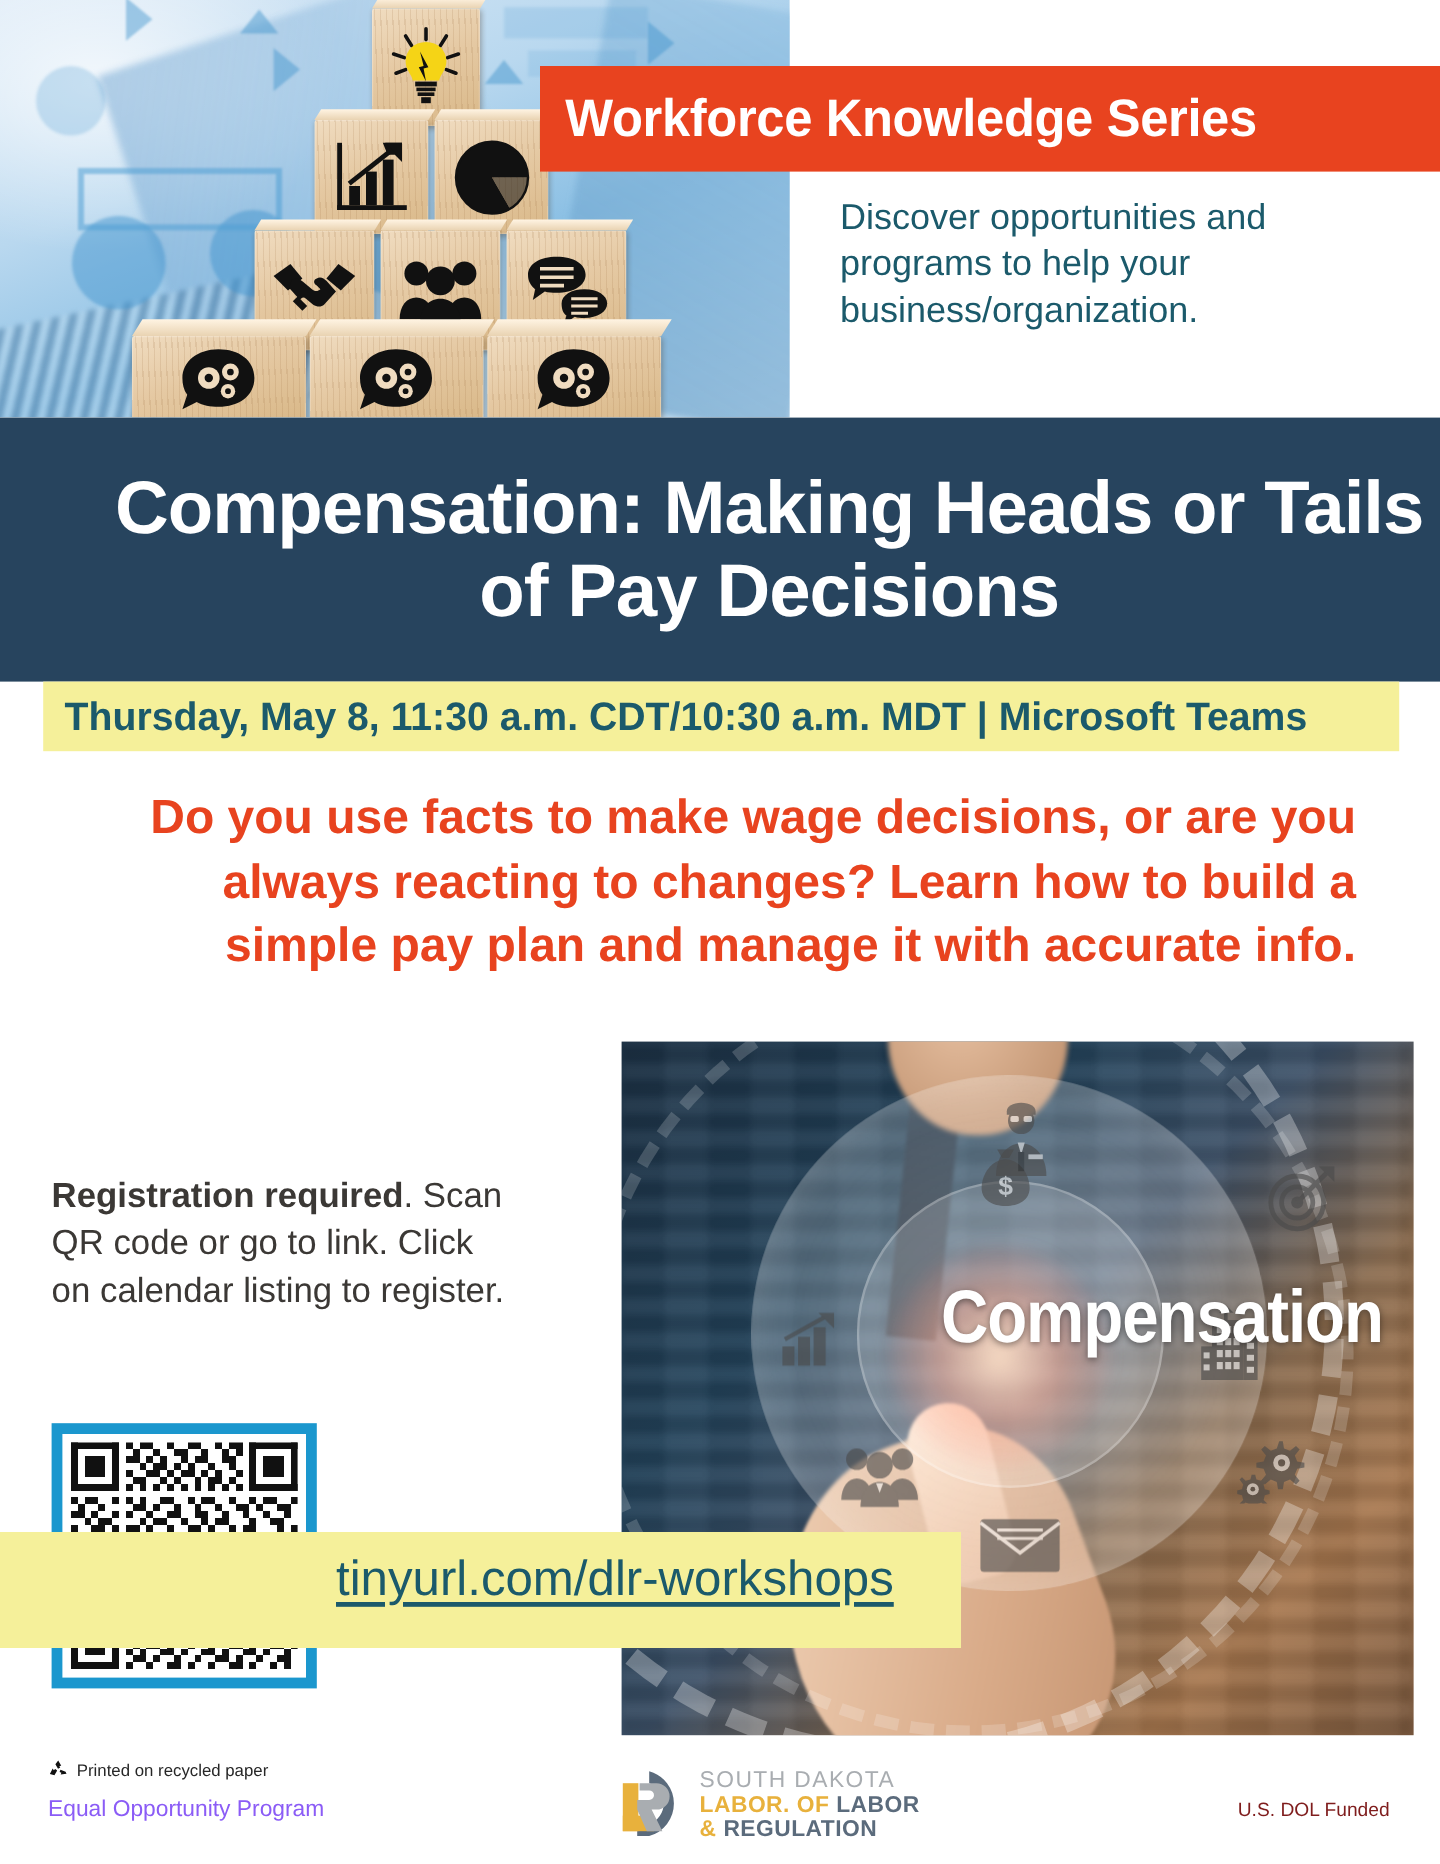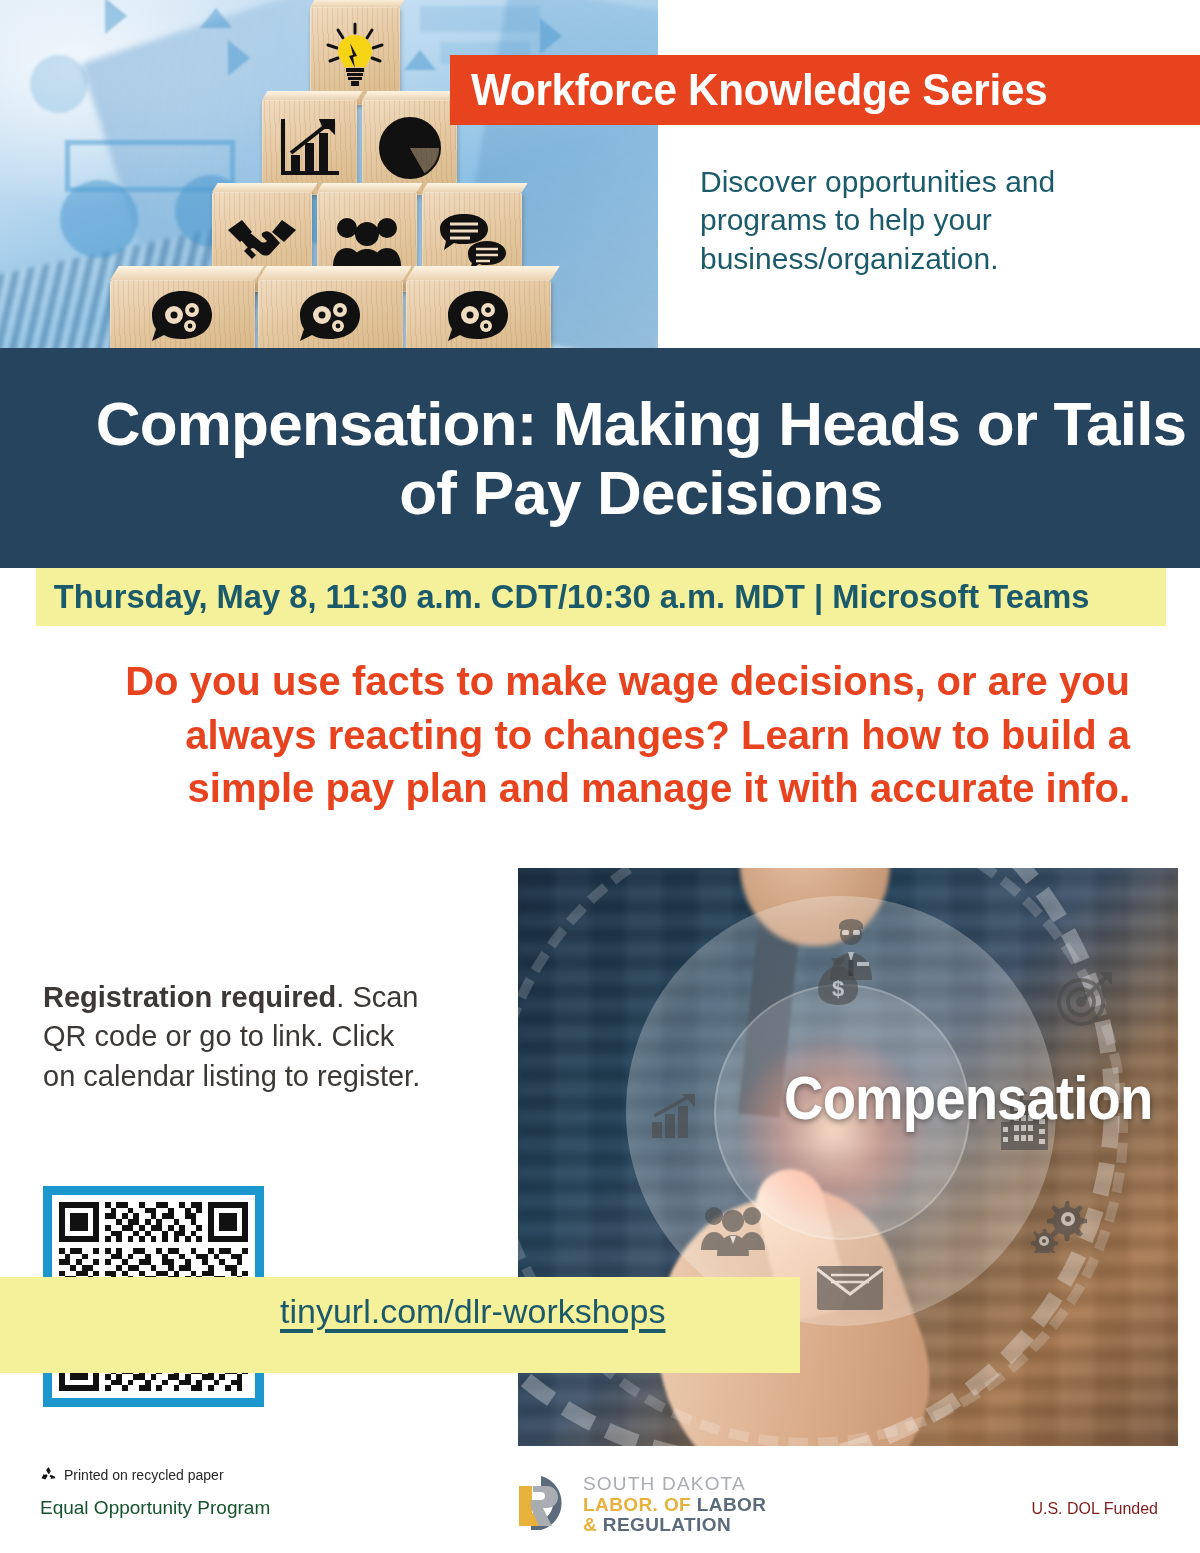--- a/index.html
+++ b/index.html
@@ -106,21 +106,21 @@
     position: absolute; left: 0; top: -9px; width: 100%; height: 9px;
     background: linear-gradient(180deg, #fff4e3, #e9d3b2);
     transform: skewX(-32deg);
     transform-origin: bottom left;
   }
 
   
   .red-banner {
     position: absolute;
     left: 450px; top: 55px;
-    width: 750px; height: 70px;
+    width: 750px; height: 88px;
     background: #e8431f;
     display: flex; align-items: center;
   }
   .red-banner .txt {
     color: #ffffff;
     font-size: 44px;
     font-weight: 700;
     letter-spacing: -0.3px;
     padding-left: 22px;
     white-space: nowrap;
@@ -224,21 +224,21 @@
     position: absolute;
     left: 0; top: 1277px;
     width: 800px; height: 96px;
     background: #f5f09a;
     z-index: 4;
   }
   .url-link {
     position: absolute;
     left: 280px; top: 1292px;
     color: #1b5a6b;
-    font-size: 34px;
+    font-size: 41px;
     font-weight: 400;
     text-decoration: underline;
     text-decoration-thickness: 4px;
     text-underline-offset: 6px;
     white-space: nowrap;
     z-index: 6;
     font-family: "Liberation Sans Narrow", "Liberation Sans", sans-serif;
   }
 
   
@@ -366,21 +366,21 @@
 
   
   .footer { position: absolute; left: 0; top: 1452px; width: 1200px; height: 101px; background: #fff; }
   .recycle-row {
     position: absolute; left: 40px; top: 14px;
     display: flex; align-items: center; gap: 7px;
   }
   .recycle-row .lbl { font-size: 14px; color: #272727; font-family: "Liberation Sans Narrow","Liberation Sans",sans-serif; }
   .eop {
     position: absolute; left: 40px; top: 45px;
-    font-size: 19px; color: #14532d;
+    font-size: 19px; color: #8b5cf6;
     font-family: "Liberation Sans Narrow","Liberation Sans",sans-serif;
   }
   .dol {
     position: absolute; right: 42px; top: 48px;
     font-size: 16px; color: #7f1d1d;
     font-family: "Liberation Sans Narrow","Liberation Sans",sans-serif;
   }
   .sd-logo {
     position: absolute; left: 511px; top: 1456px;
     display: flex; align-items: flex-start; gap: 8px;

